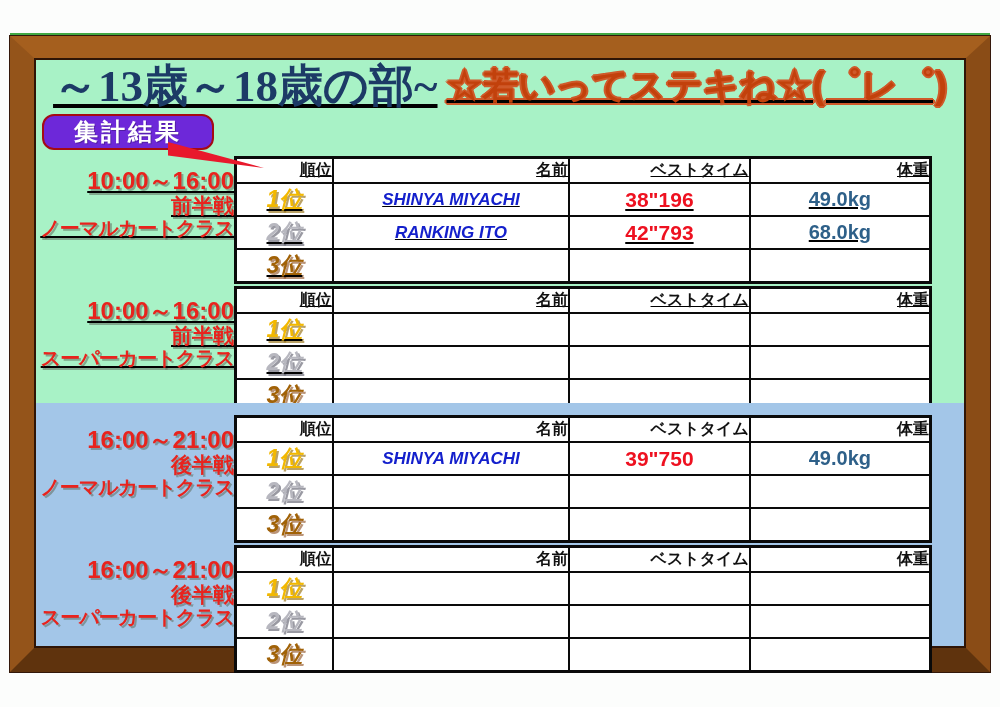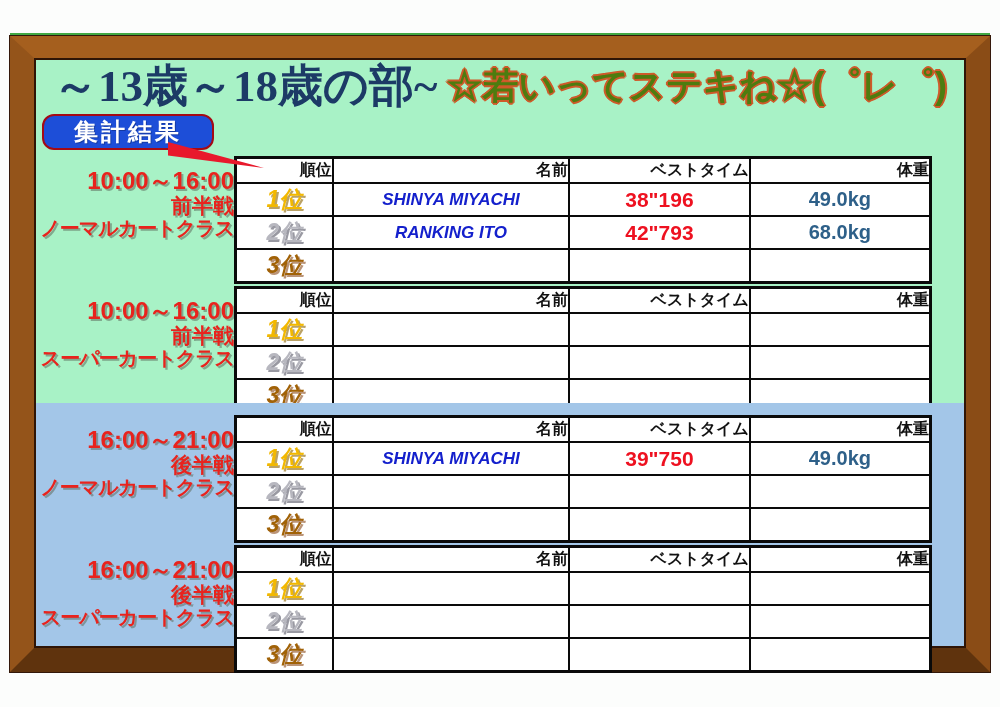--- a/index.html
+++ b/index.html
@@ -8,34 +8,34 @@
 
   
   .frame-wrap{position:absolute;left:10px;top:33px;width:980px;height:639px;border-top:3px solid #41a844;box-sizing:border-box;}
   .frame{width:100%;height:100%;box-sizing:border-box;
          border-style:solid;border-width:22px 24px 24px 24px;
          border-color:#a55f1e #8a4c16 #5f330d #94541a;
          box-shadow:0 0 0 1px #33180a, inset 0 0 0 1px #33180a;}
   .content{width:100%;height:100%;box-sizing:border-box;border:2px solid #2f1506;display:flex;flex-direction:column;}
 
   .zone{box-sizing:border-box;}
-  .zone-green{height:391px;background:#a8f2c6;}
+  .zone-green{height:391px;background:#a8f2c6;text-decoration:underline;}
   .zone-blue{flex:1;background:#a3c6e8;padding-top:12px;}
 
   
   .title-line{height:52px;display:flex;align-items:center;justify-content:center;white-space:nowrap;}
   .title-age{font-family:"Liberation Serif",serif;font-weight:bold;font-size:45px;color:#1c3a66;letter-spacing:0px;}
-  .title-catch{font-size:36px;font-weight:900;color:#4d7c0f;margin-left:9px;
+  .title-catch{font-size:36px;font-weight:900;color:#c2410c;margin-left:9px;
     text-shadow:2px 0 0 #cf5a2a,-2px 0 0 #cf5a2a,0 2px 0 #cf5a2a,0 -2px 0 #cf5a2a,
                 1px 1px 0 #cf5a2a,-1px -1px 0 #cf5a2a,1px -1px 0 #cf5a2a,-1px 1px 0 #cf5a2a;}
   .subtitle-row{position:relative;height:44px;}
   .ranking-title{position:absolute;right:16px;top:-8px;font-size:42px;font-style:italic;font-weight:900;
     color:#e8111e;white-space:pre;letter-spacing:1px;
     text-shadow:2px 2px 0 #86060e,-1px -1px 0 #ff9b9b,3px 3px 3px rgba(60,0,0,.35);}
-  .badge{position:absolute;left:6px;top:2px;width:168px;height:32px;line-height:32px;background:#1d4ed8;
+  .badge{position:absolute;left:6px;top:2px;width:168px;height:32px;line-height:32px;background:#6d28d9;
     border:2px solid #a50a14;border-radius:12px;color:#fff;font-weight:900;font-size:24px;
     letter-spacing:3px;text-align:center;text-shadow:1px 1px 0 rgba(0,0,0,.25);}
   .badge-tail{position:absolute;left:132px;top:30px;width:96px;height:26px;background:#e8192c;
     clip-path:polygon(0 0,100% 100%,0 52%);}
 
   
   .section{display:flex;height:101px;}
   .sec-gap{margin-bottom:29px;}
   .sec-labels{width:198px;box-sizing:border-box;text-align:right;padding-top:12px;line-height:1.1;
     color:#e8231d;font-weight:900;text-shadow:2px 2px 0 rgba(95,110,95,.55);}

